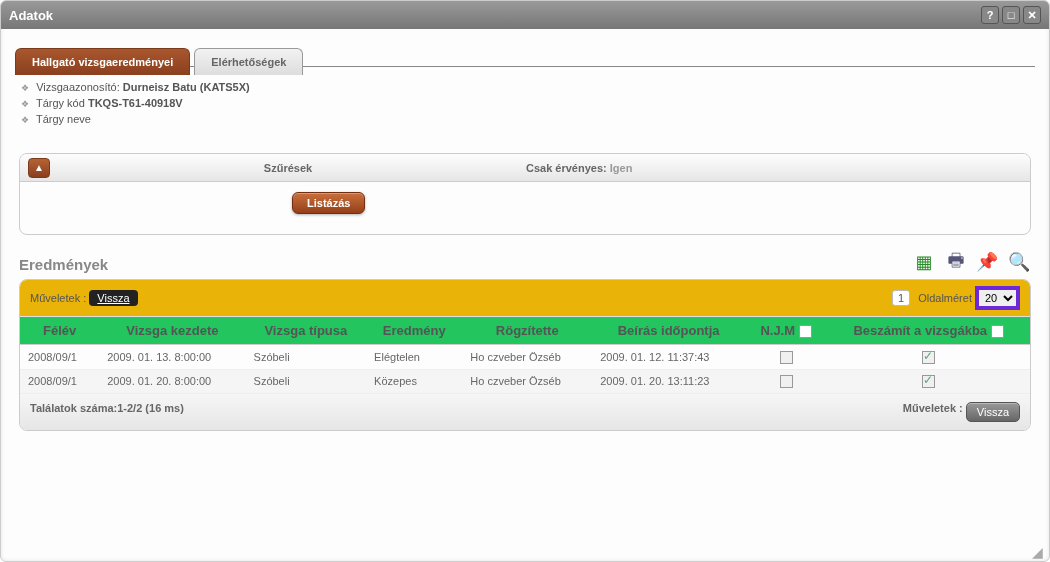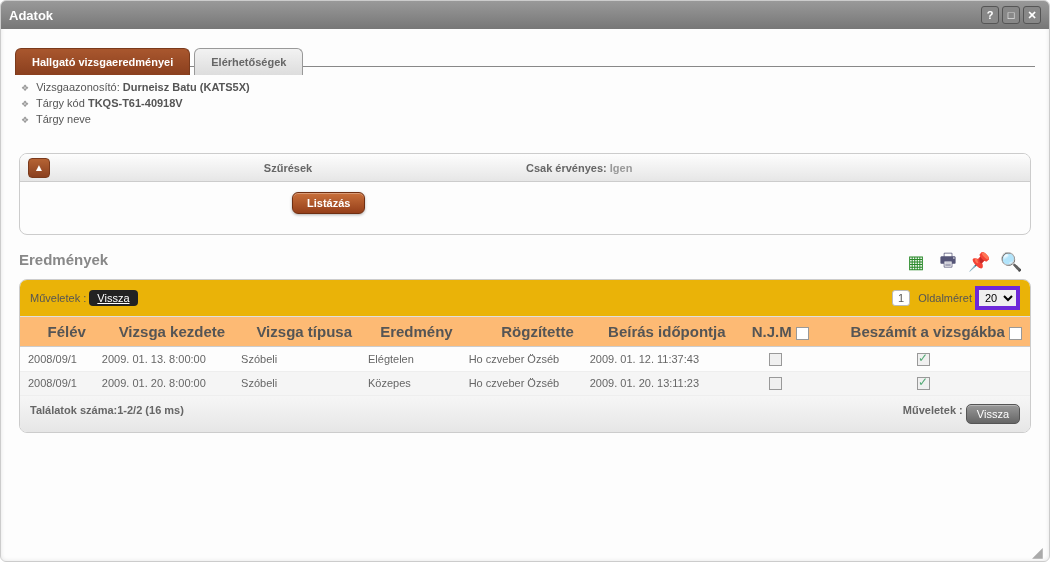--- a/index.html
+++ b/index.html
@@ -109,22 +109,22 @@
     border: 1px solid #6f2f12;
     border-radius: 6px;
     padding: 4px 14px;
     font-weight: bold;
     font-size: 11px;
     cursor: pointer;
     box-shadow: inset 0 1px 0 rgba(255,255,255,0.3), 0 1px 3px rgba(0,0,0,0.3);
   }
   .results-header {
     display: flex;
-    align-items: flex-start;
-    margin: 0 12px 6px 4px;
+    align-items: flex-end;
+    margin: 0 4px 6px 4px;
   }
   .results-title {
     flex: 1;
     font-size: 15px;
     font-weight: bold;
     color: #888;
   }
   .results-icons { display: flex; gap: 10px; align-items: center; }
   .res-icon {
     width: 22px; height: 22px;
@@ -165,27 +165,27 @@
   .page-size-select {
     font-size: 11px;
     border: 4px solid #6d28d9;
     padding: 1px 2px;
   }
   table.grid {
     width: 100%;
     border-collapse: collapse;
   }
   table.grid th {
-    text-align: right;
+    text-align: center;
     font-weight: bold;
     color: #555;
     padding: 6px 8px;
     border-bottom: 1px solid #ccc;
-    background: #fdba74;
-    font-size: 15px;
+    background: #22c55e;
+    font-size: 13px;
   }
   table.grid td {
     padding: 5px 8px;
     border-bottom: 1px solid #eee;
     color: #666;
   }
   table.grid tr:nth-child(even) td { background: #f5f5f5; }
   .center { text-align: center; }
   .grid-footer {
     display: flex;

